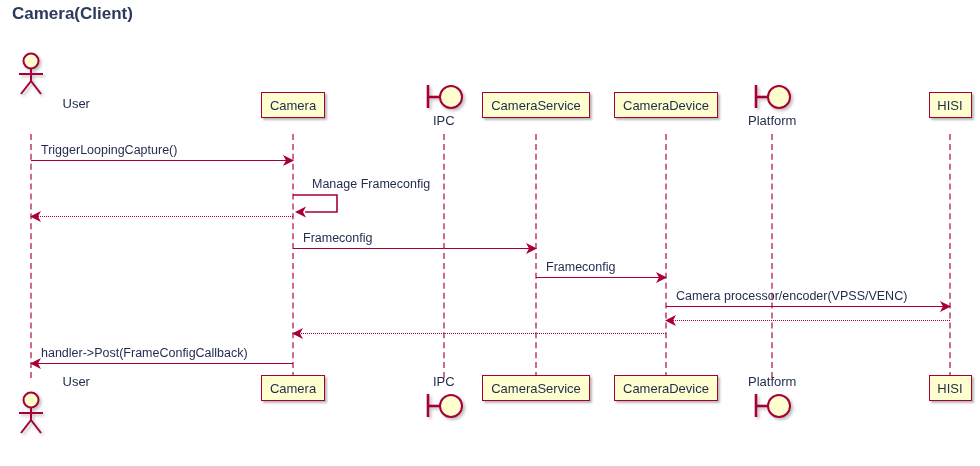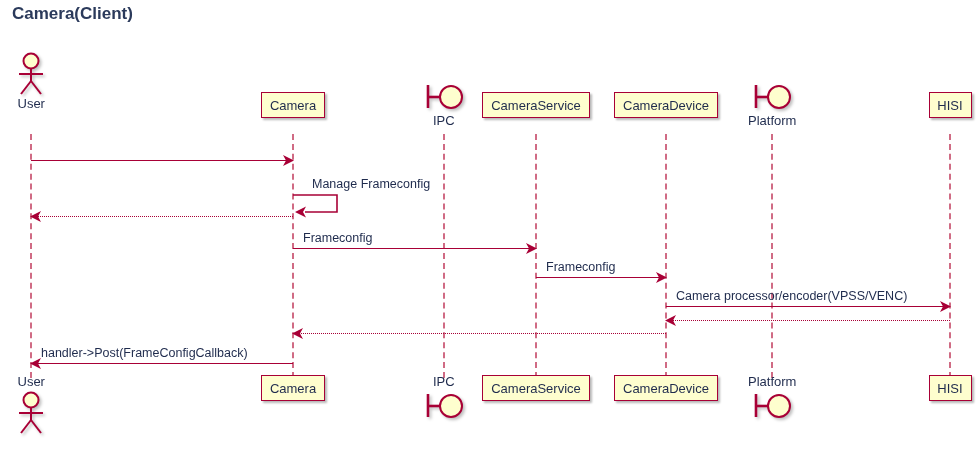--- a/index.html
+++ b/index.html
@@ -29,20 +29,21 @@
     font-size:13px;color:#1F2B4D;white-space:nowrap;
     box-sizing:border-box;
   }
 
   
   .actor{position:absolute;}
   .actor svg{display:block;filter:drop-shadow(2px 2px 1.5px rgba(0,0,0,0.25));}
   .actor-label{
     position:absolute;font-size:13px;color:#1F2B4D;white-space:nowrap;
     text-align:center;
+    margin-left:45px;
   }
 
   
   .boundary{position:absolute;}
   .boundary svg{display:block;filter:drop-shadow(2px 2px 1.5px rgba(0,0,0,0.25));}
   .boundary-label{
     position:absolute;font-size:13px;color:#1F2B4D;white-space:nowrap;
   }
 
   
@@ -146,20 +147,21 @@
     </div>
     <div class="pbox" style="left: 928.5px; top: 375px; width: 43px; height: 26px;">
       <span>HISI</span>
     </div>
     <div class="msg-line" style="left: 31px; top: 160px; width: 262px;"></div>
     <div class="arrowhead" style="left: 283px; top: 154.5px;">
       <svg width="11" height="11" viewBox="0 0 11 11">
         <polygon points="0,0 11,5.5 0,11 3,5.5" fill="#A80036"></polygon>
       </svg>
     </div>
+    <div class="msg-label" style="left: 41px; top: 143px;">TriggerLoopingCapture()</div>
     <div class="selfmsg" style="left: 293px; top: 192px;">
       <svg width="60" height="26" viewBox="0 0 60 26">
         <path d="M0,3 L44,3 L44,20 L12,20" fill="none" stroke="#A80036" stroke-width="1.6"></path>
         <polygon points="13,14.5 2,20 13,25.5 10,20" fill="#A80036"></polygon>
       </svg>
     </div>
     <div class="msg-label" style="left: 312px; top: 177px;">Manage Frameconfig</div>
     <div class="msg-line dotted" style="left: 31px; top: 216px; width: 262px;"></div>
     <div class="arrowhead" style="left: 30px; top: 210.5px;">
       <svg width="11" height="11" viewBox="0 0 11 11">

